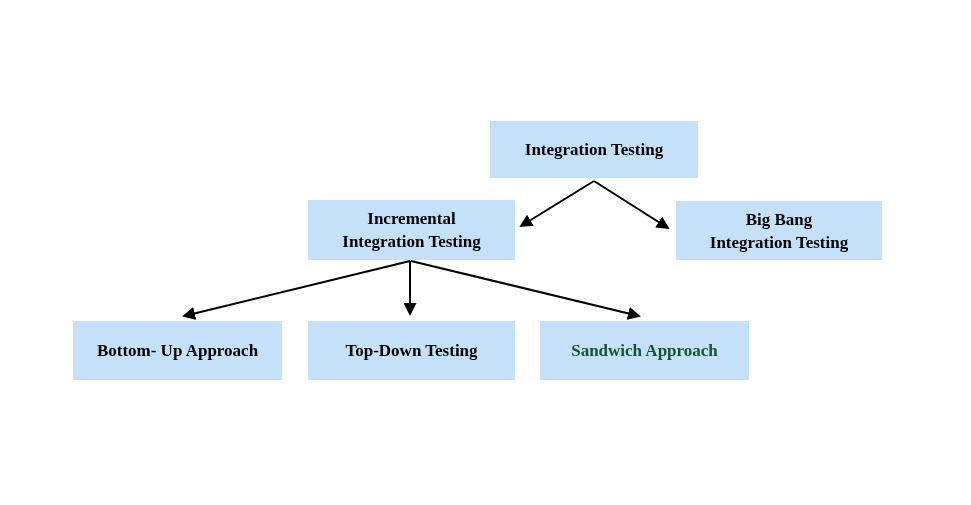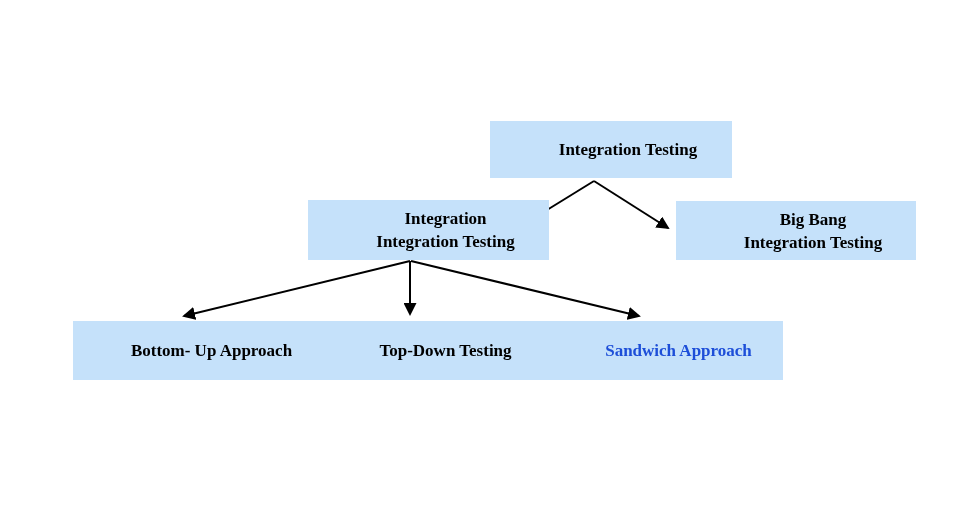--- a/index.html
+++ b/index.html
@@ -15,21 +15,20 @@
     position: absolute;
     display: flex;
     flex-direction: column;
     justify-content: center;
     align-items: center;
     text-align: center;
     font-weight: bold;
     font-size: 17px;
     line-height: 23px;
     color: #000000;
-    padding-left: 34px;
   }
   .node span { display: block; white-space: nowrap; }
   #edges {
     position: absolute;
     left: 0; top: 0;
     width: 971px; height: 505px;
     pointer-events: none;
   }
   
   #n-root      { left: 490px; top: 121px; width: 208px; height: 57px; }
@@ -55,34 +54,34 @@
     <line x1="410" y1="261" x2="184" y2="316" class="edge" marker-end="url(#arrowhead)" stroke="#000000" stroke-width="2"></line>
     <line x1="410" y1="261" x2="410" y2="314" class="edge" marker-end="url(#arrowhead)" stroke="#000000" stroke-width="2"></line>
     <line x1="411" y1="261" x2="639" y2="316" class="edge" marker-end="url(#arrowhead)" stroke="#000000" stroke-width="2"></line>
   </svg>
 
   <div class="node" id="n-root" style="background: rgb(197, 225, 250); color: rgb(0, 0, 0);">
     <span>Integration Testing</span>
   </div>
 
   <div class="node" id="n-incr" style="background: rgb(197, 225, 250); color: rgb(0, 0, 0);">
-    <span>Integration</span>
+    <span>Incremental</span>
     <span>Integration Testing</span>
   </div>
 
   <div class="node" id="n-bigbang" style="background: rgb(197, 225, 250); color: rgb(0, 0, 0);">
     <span>Big Bang</span>
     <span>Integration Testing</span>
   </div>
 
   <div class="node" id="n-bottomup" style="background: rgb(197, 225, 250); color: rgb(0, 0, 0); text-align: right;">
     <span>Bottom- Up Approach</span>
   </div>
 
   <div class="node" id="n-topdown" style="background: rgb(197, 225, 250); color: rgb(0, 0, 0);">
     <span>Top-Down Testing</span>
   </div>
 
-  <div class="node" id="n-sandwich" style="background: rgb(197, 225, 250); color: #1d4ed8;">
+  <div class="node" id="n-sandwich" style="background: rgb(197, 225, 250); color: #14532d;">
     <span>Sandwich Approach</span>
   </div>
 
 </div>
 
 </body></html>

